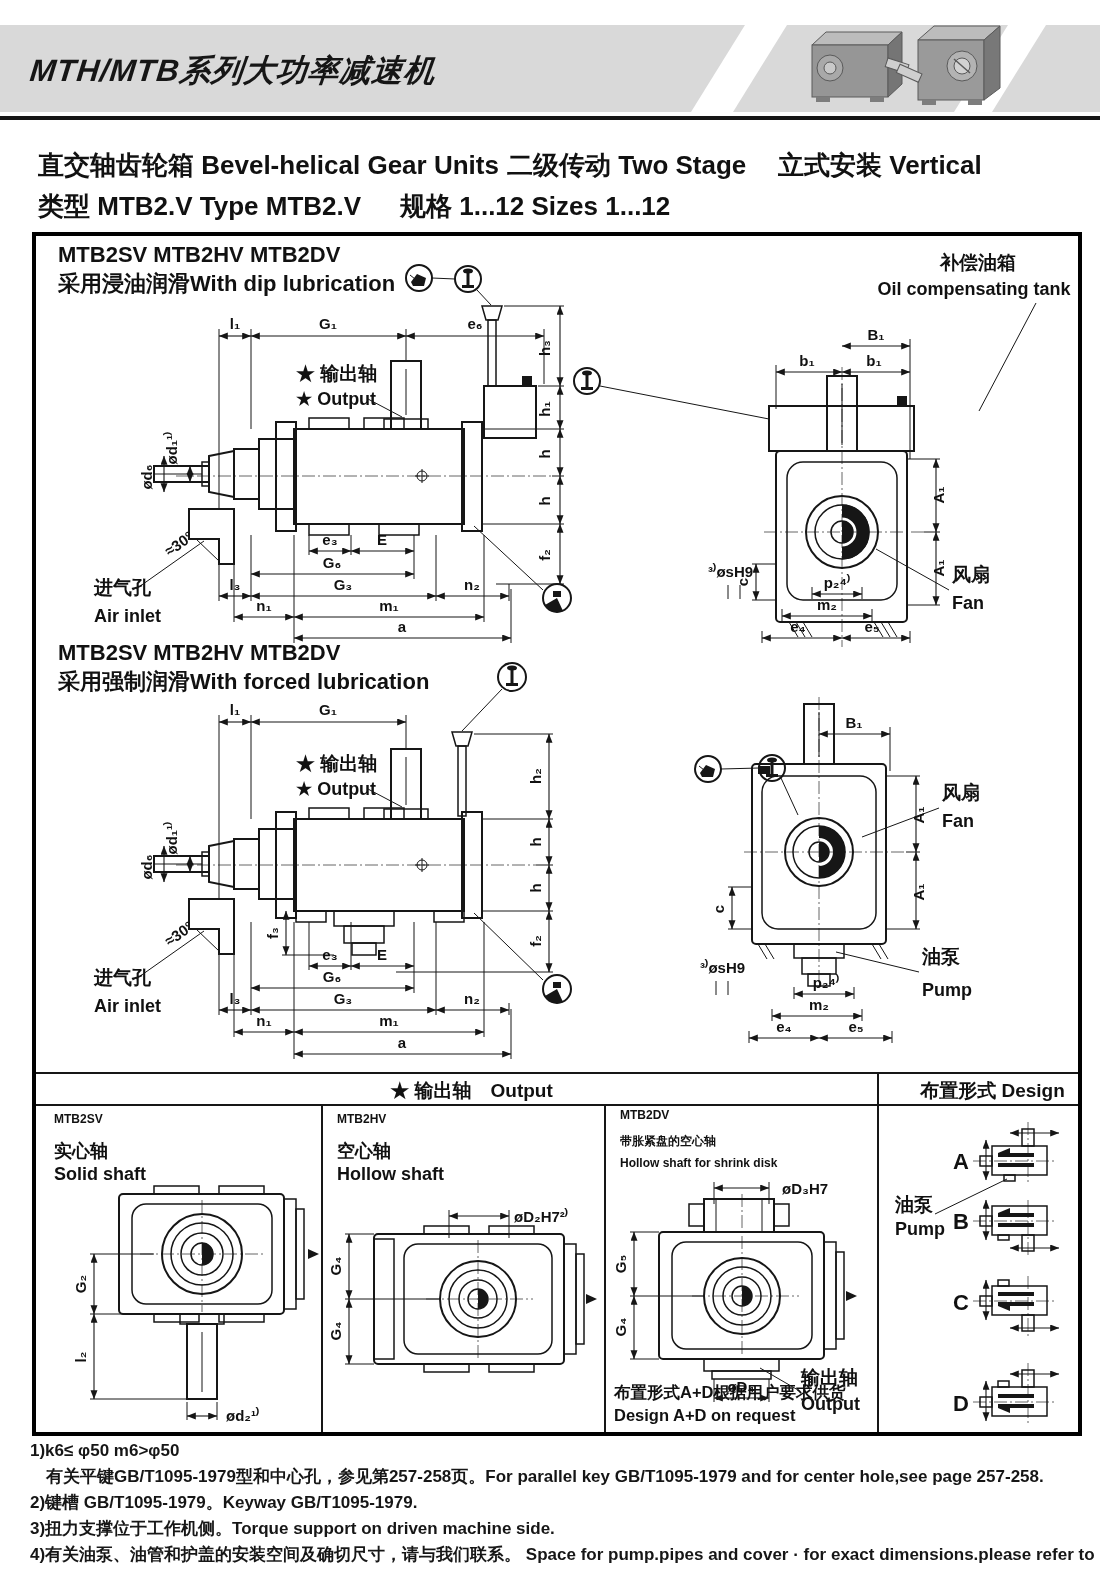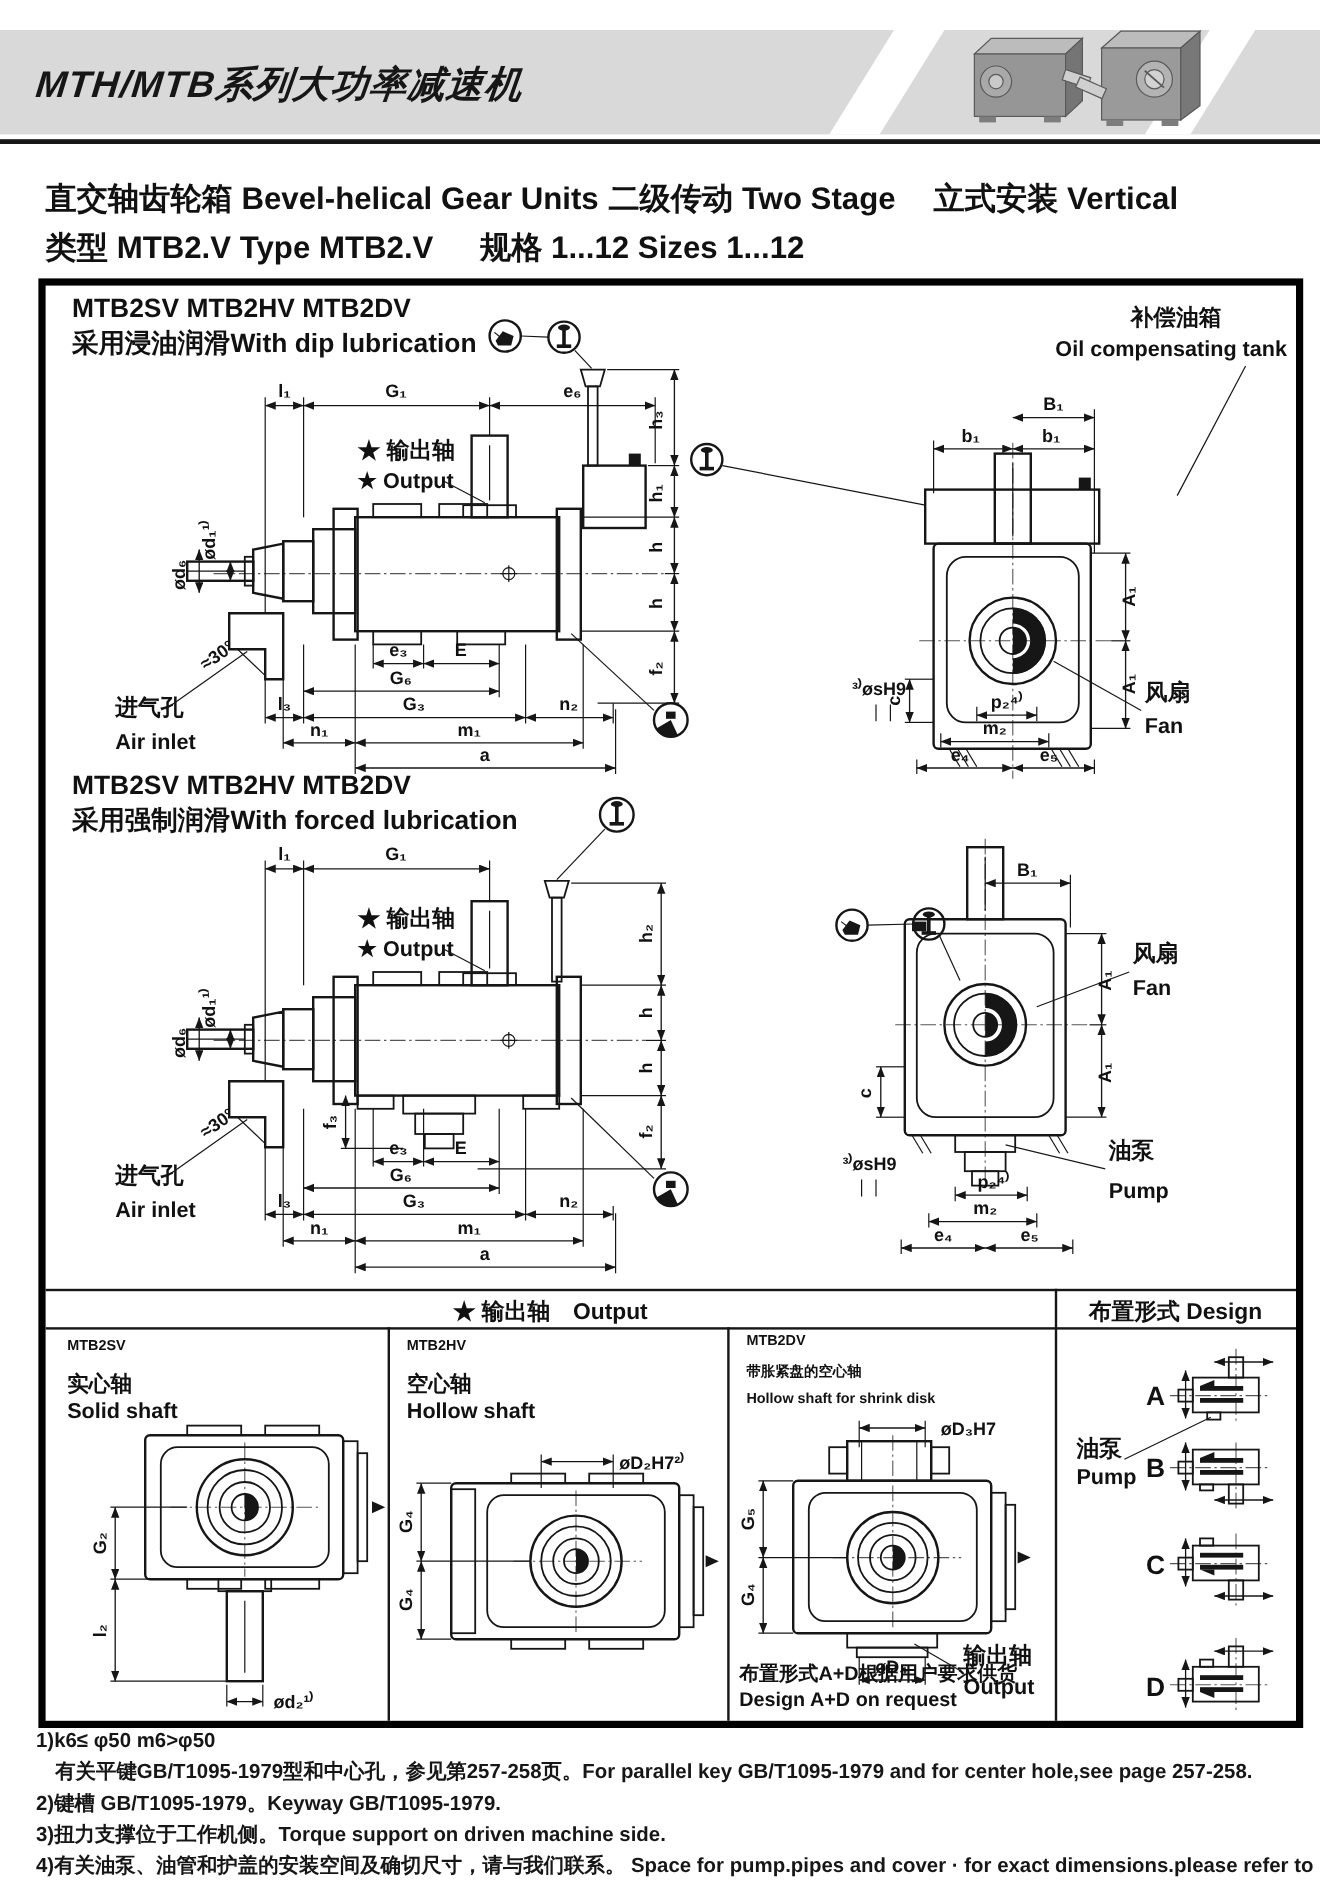--- a/index.html
+++ b/index.html
@@ -14,26 +14,26 @@
   .ol15{fill:none;stroke:#161616;stroke-width:1.5;}
   .thin{fill:none;stroke:#161616;stroke-width:1;}
   .dim{fill:none;stroke:#161616;stroke-width:1.1;}
   .cl{fill:none;stroke:#555;stroke-width:0.9;stroke-dasharray:13 3 2 3;}
   .fillk{fill:#161616;stroke:none;}
   .banner-title{position:absolute;left:30px;top:50px;font-size:31px;font-weight:bold;
     font-style:italic;letter-spacing:1px;transform:skewX(-6deg);color:#161616;}
   .rule{position:absolute;left:0;top:116px;width:1100px;height:4px;background:#161616;}
   .sub{position:absolute;font-size:26px;font-weight:bold;white-space:nowrap;}
   .mainbox{position:absolute;left:32px;top:232px;width:1042px;height:1196px;
-    border:6px solid #000000;}
+    border:4px solid #000000;}
   .sec-title{position:absolute;font-size:22px;font-weight:bold;white-space:nowrap;}
   .note-line{position:absolute;font-size:18px;font-weight:bold;white-space:nowrap;}
   .hline{position:absolute;left:0;width:100%;height:2px;background:#161616;}
   .vline{position:absolute;width:2px;background:#161616;}
-  .th-cell{position:absolute;font-size:19px;font-weight:bold;text-align:center;}
+  .th-cell{position:absolute;font-size:19px;font-weight:bold;text-align:center;padding-left:15px;}
   .cell-title{position:absolute;font-size:12px;font-weight:bold;white-space:nowrap;}
   .cell-sub{position:absolute;font-size:18px;font-weight:bold;white-space:nowrap;}
   .cell-sub-s{position:absolute;font-size:12px;font-weight:bold;white-space:nowrap;}
   .cell-note{position:absolute;font-size:16.5px;font-weight:bold;white-space:nowrap;}
   .footnotes{position:absolute;left:30px;top:1438px;font-size:17px;line-height:26px;
     font-weight:bold;color:#161616;}
   .fn{white-space:nowrap;}
   .fn.indent{padding-left:16px;}
 </style>
 </head>

